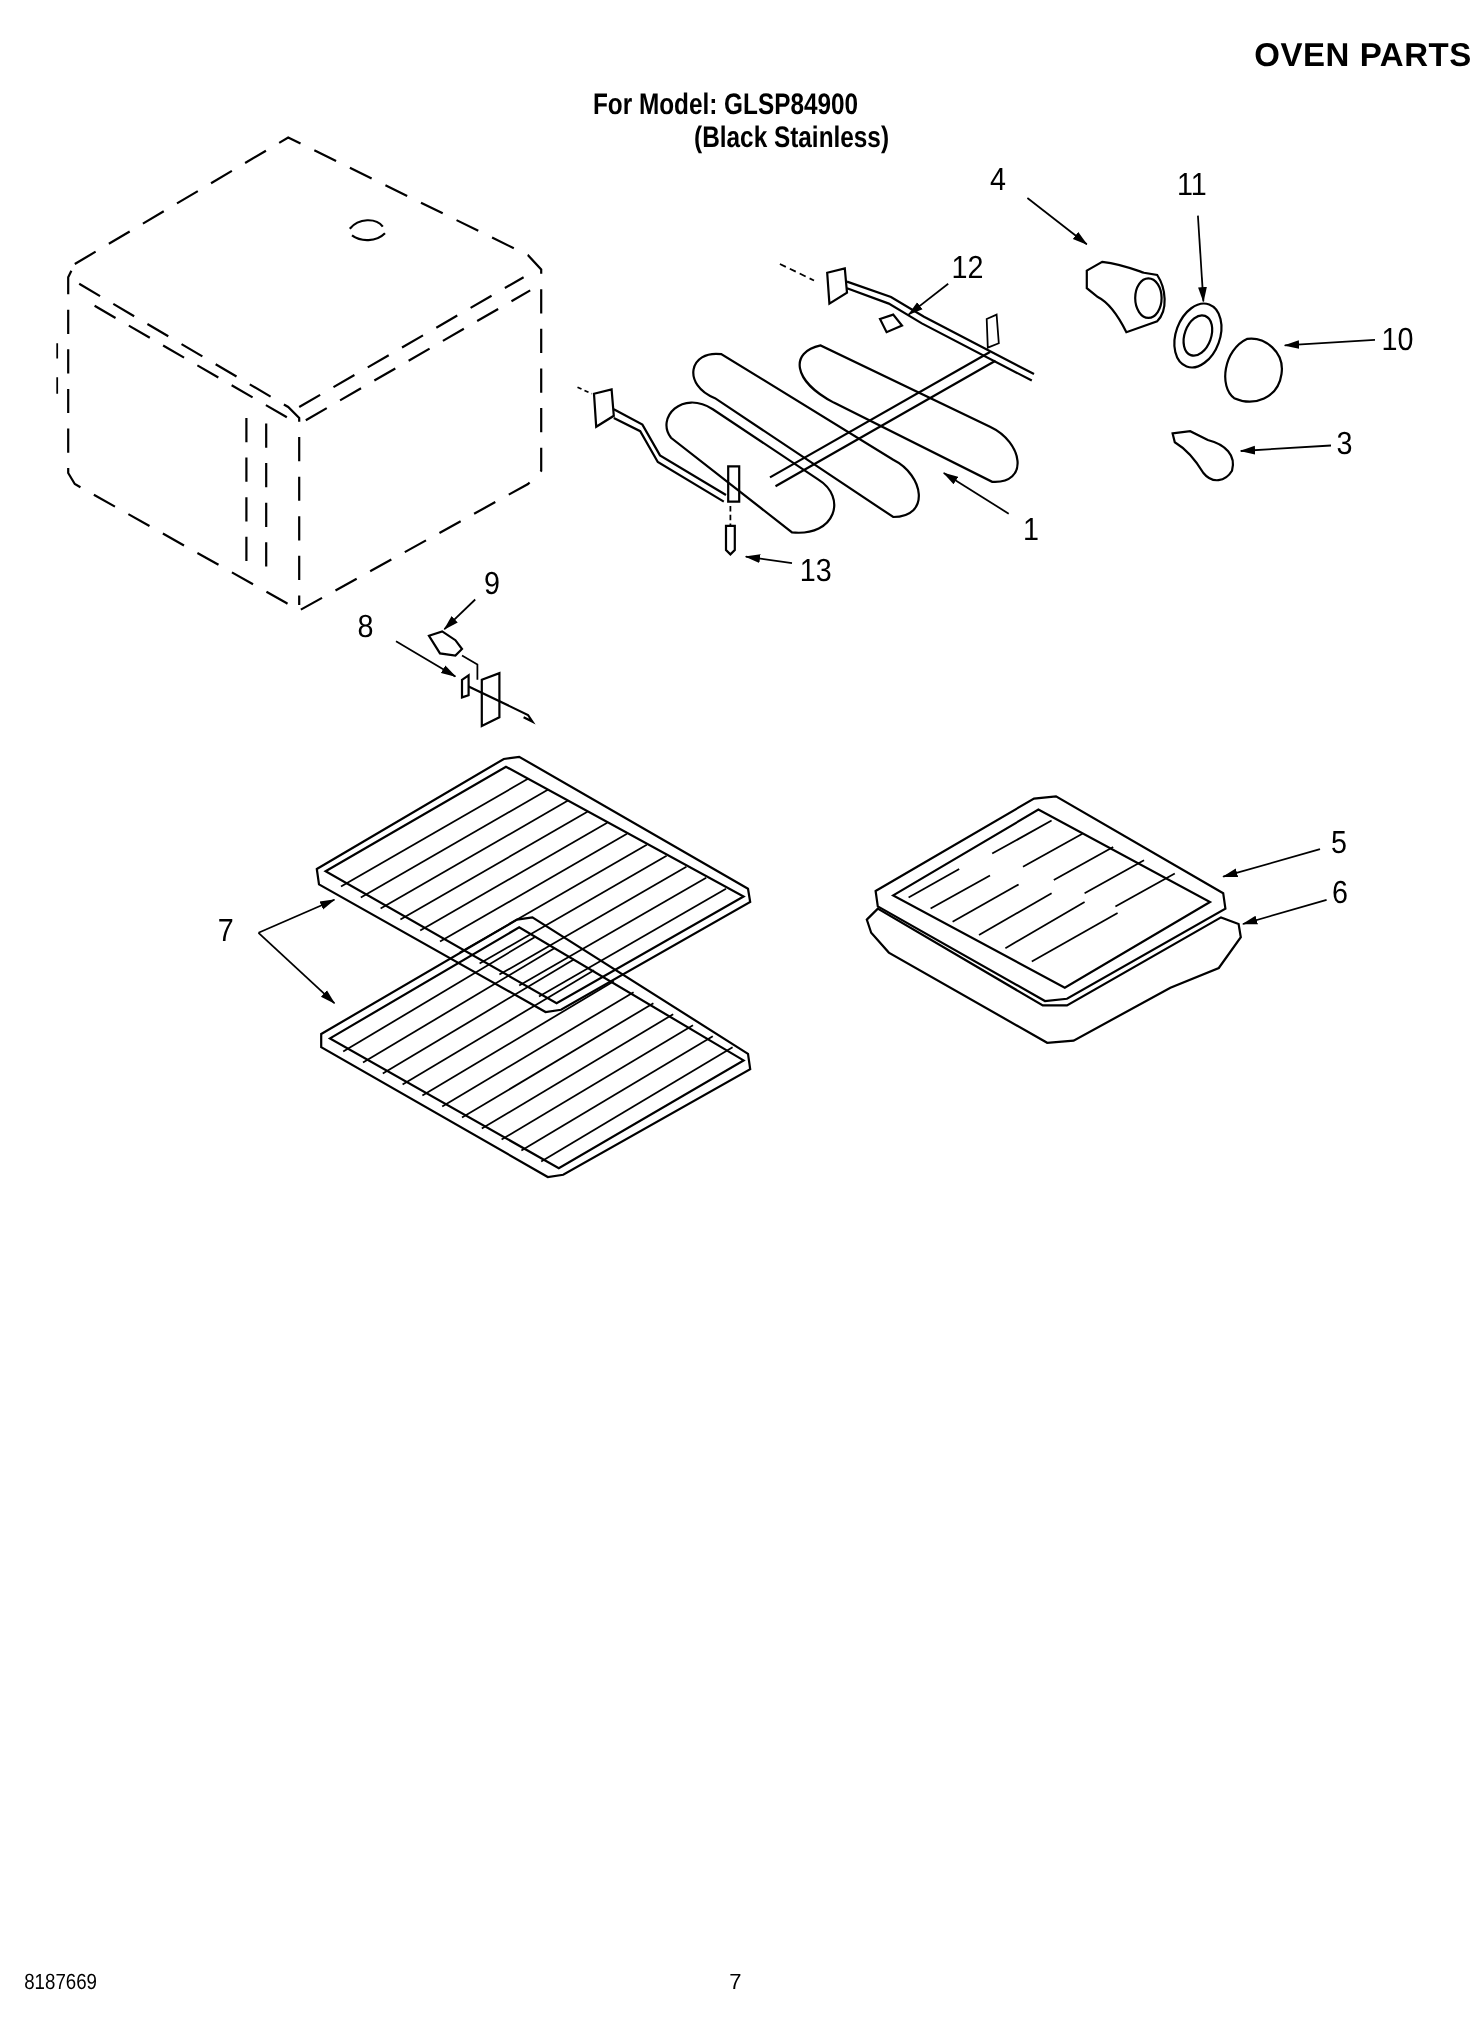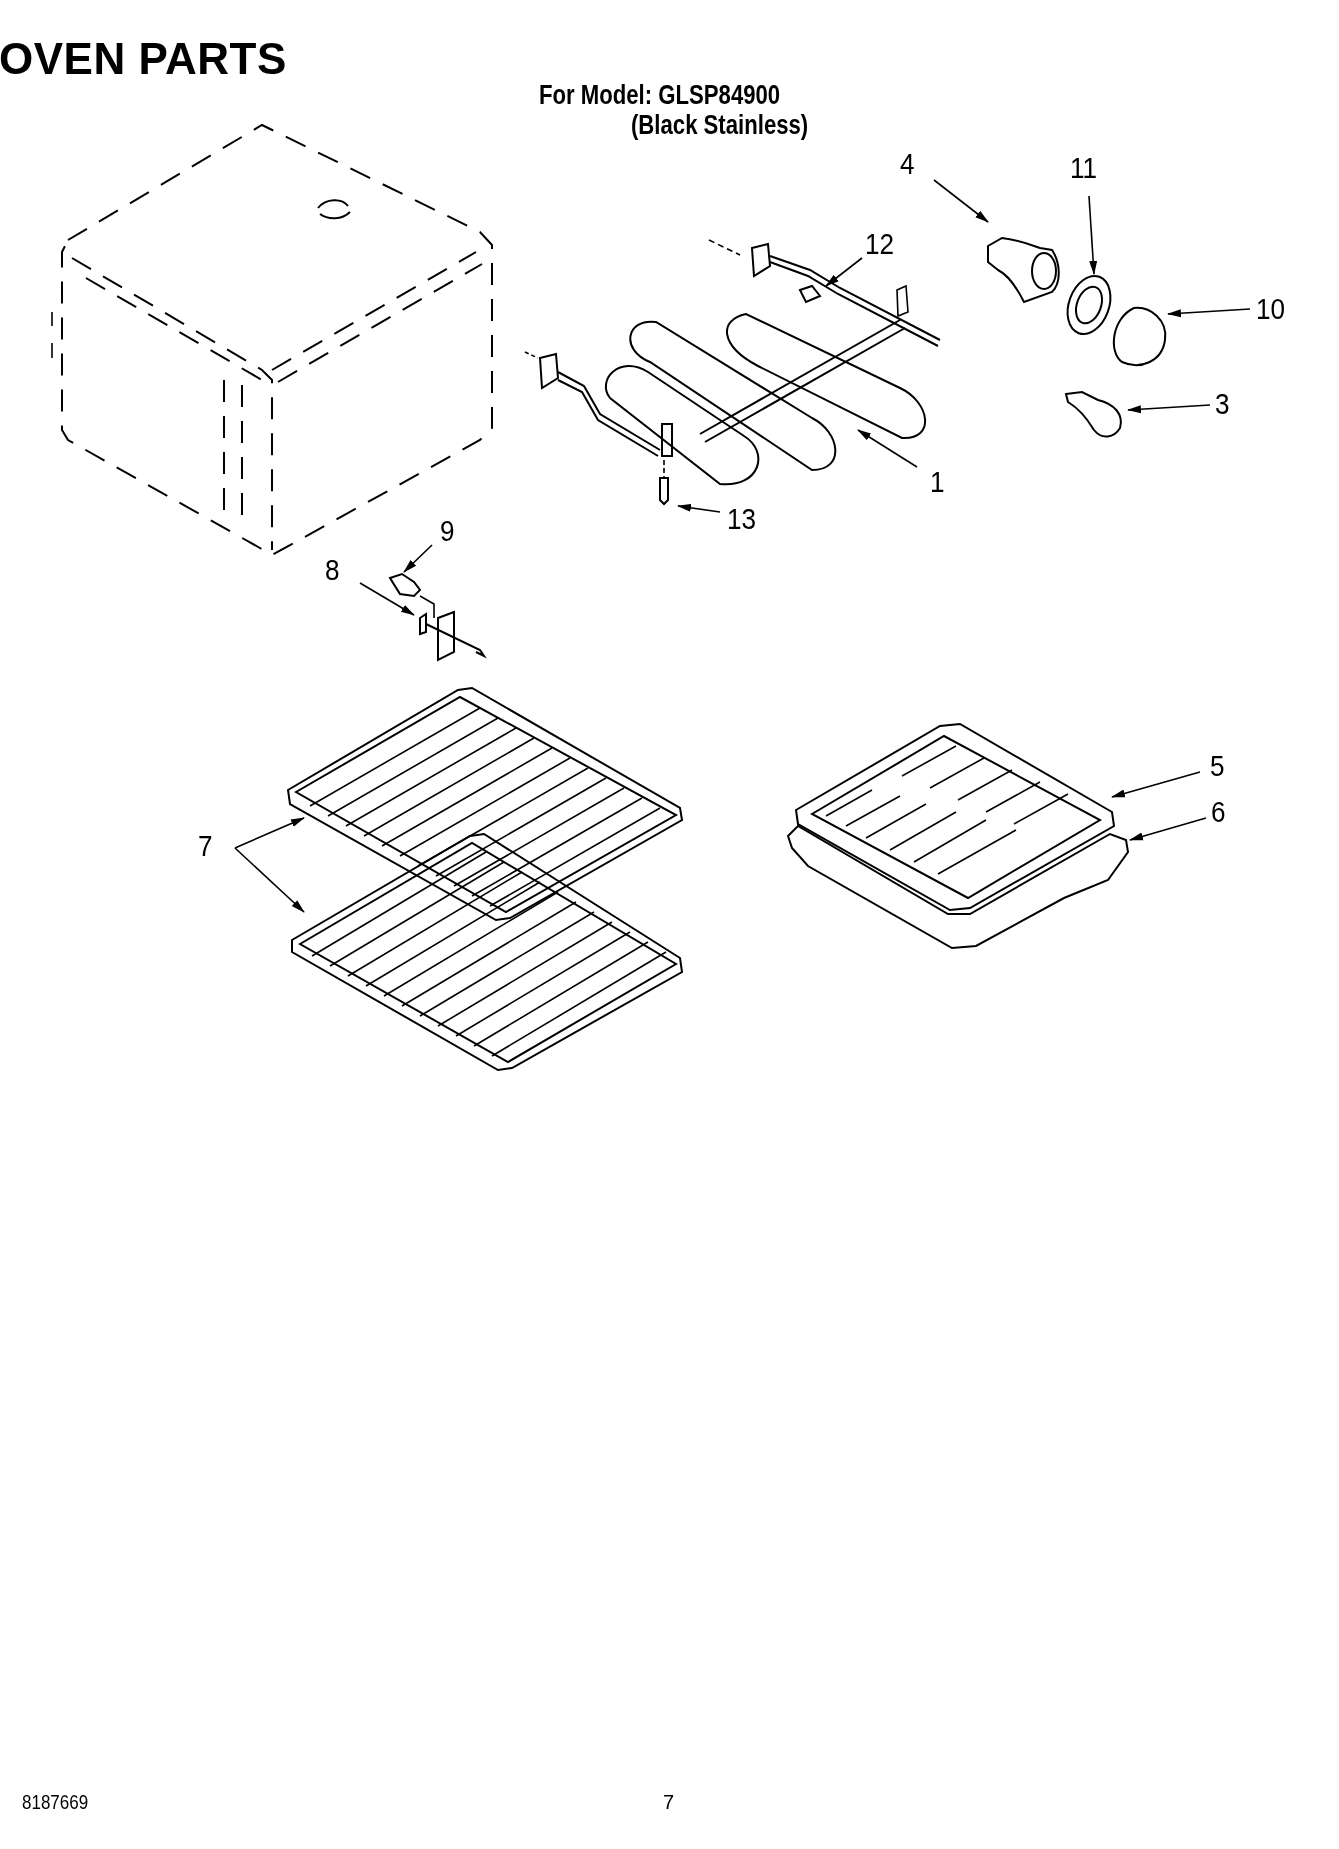--- a/index.html
+++ b/index.html
@@ -1,17 +1,17 @@
 <!DOCTYPE html>
 <html><head>
 <meta charset="utf-8">
 <style>
   html, body { margin: 0; padding: 0; background: #ffffff; }
   body { width: 1339px; height: 1849px; position: relative; overflow: hidden; font-family: "Liberation Sans", sans-serif; color: #000; }
-  .title { position: absolute; left: 0; top: 34px; width: 1339px; text-align: left; font-weight: bold; font-size: 44px; letter-spacing: 0.5px; }
+  .title { position: absolute; left: 0; top: 34px; width: 1339px; text-align: right; font-weight: bold; font-size: 30px; letter-spacing: 0.5px; }
   .title span { position: relative; left: -1px; }
   .subtitle { position: absolute; left: 539px; top: 80px; font-weight: bold; font-size: 27px; transform: scaleX(0.82); transform-origin: left top; white-space: nowrap; }
   .subtitle2 { position: absolute; left: 631px; top: 110px; font-weight: bold; font-size: 27px; transform: scaleX(0.82); transform-origin: left top; white-space: nowrap; }
   .callout { position: absolute; font-size: 29px; line-height: 1; transform: scaleX(0.9); transform-origin: left top; }
   .footer-left { position: absolute; left: 22px; top: 1791px; font-size: 20px; transform: scaleX(0.85); transform-origin: left top; }
   .footer-page { position: absolute; left: 663px; top: 1791px; font-size: 20px; }
   svg.drawing { position: absolute; left: 0; top: 0; }
   .ln { stroke: #000; stroke-width: 2; fill: none; }
   .dash { stroke: #000; stroke-width: 2; fill: none; stroke-dasharray: 22 14; }
   .thin { stroke: #000; stroke-width: 1.6; fill: none; }

